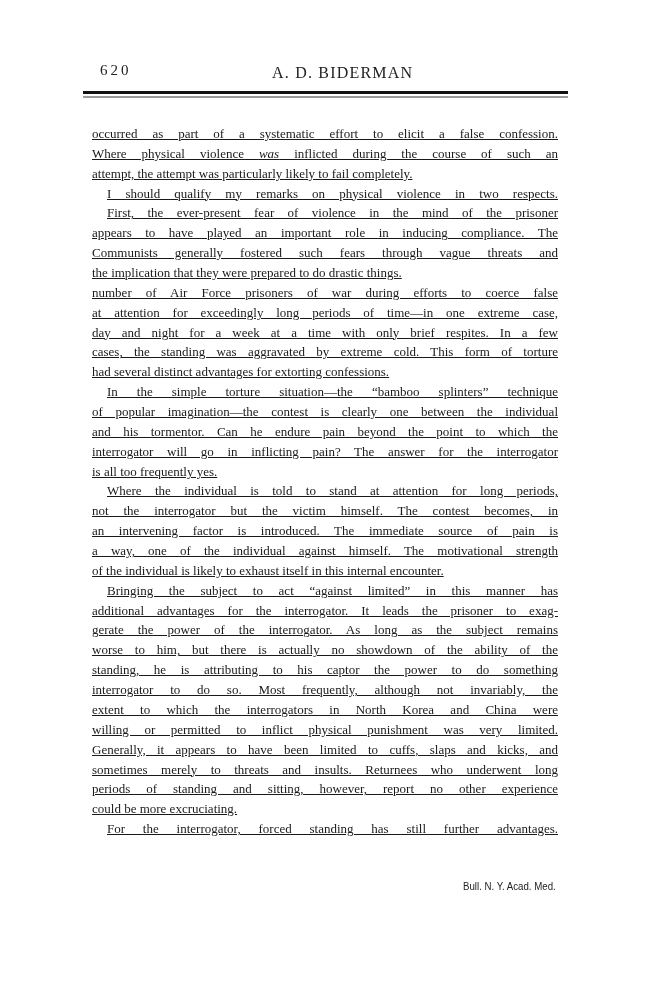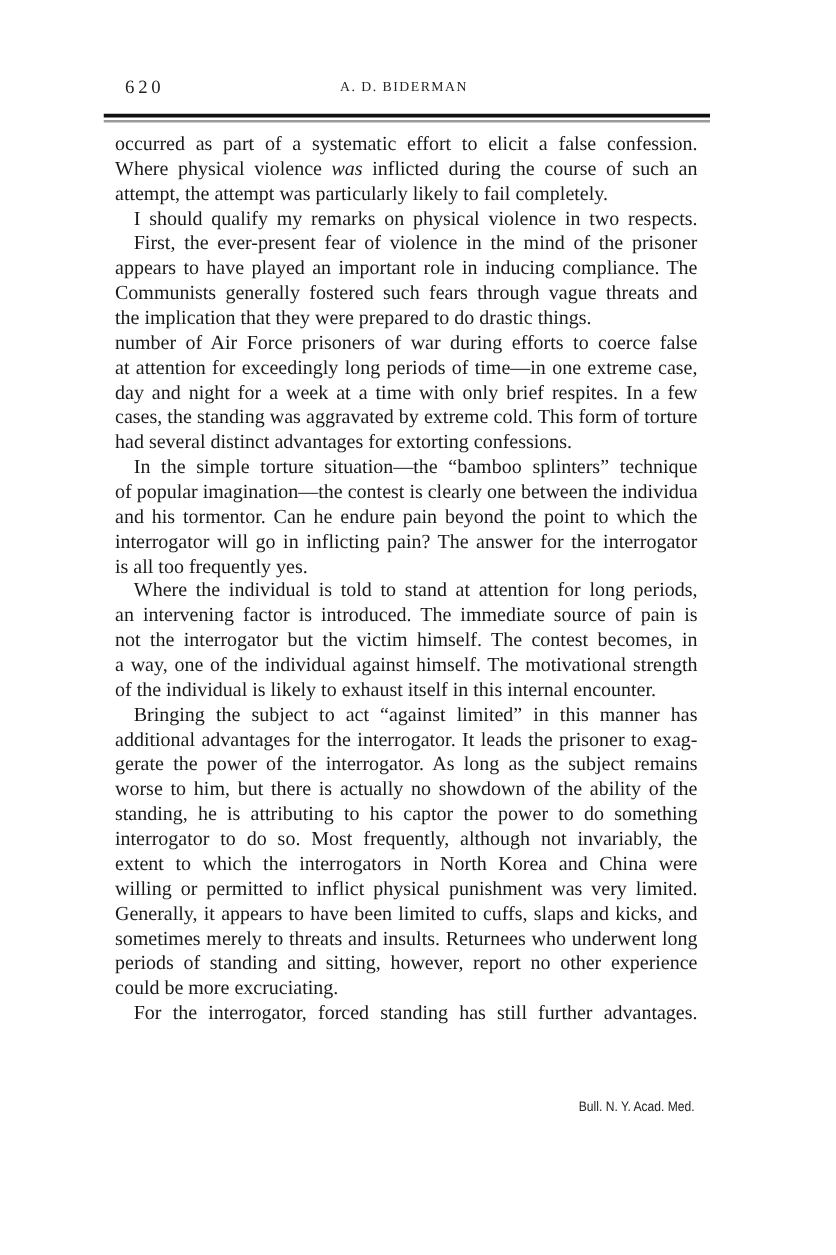--- a/index.html
+++ b/index.html
@@ -28,21 +28,21 @@
       top: 2px;
       font-size: 15px;
       letter-spacing: 3px;
       color: #222;
       text-align: center;
     }
     .running-head {
       position: absolute;
       left: 189px;
       top: 4px;
-      font-size: 11px;
+      font-size: 16px;
       letter-spacing: 1.2px;
       color: #222;
       font-variant: small-caps;
     }
     .rule-thick {
       position: absolute;
       left: 83px;
       top: 91px;
       width: 485px;
       height: 3px;
@@ -52,24 +52,25 @@
       position: absolute;
       left: 83px;
       top: 96px;
       width: 485px;
       height: 2px;
       background: #9a9a9a;
     }
     .body-text {
       position: absolute;
       left: 92px;
-      top: 106px;
+      top: 124px;
       width: 466px;
-      font-size: 16px;
+      font-size: 13px;
       line-height: 19.86px;
+      text-decoration: underline;
     }
     .line {
       display: block;
       height: 19.86px;
       white-space: nowrap;
       text-align: justify;
       text-align-last: justify;
       overflow: hidden;
     }
     .line.last {
@@ -115,22 +116,22 @@
     <div class="line">at attention for exceedingly long periods of time—in one extreme case,</div>
     <div class="line">day and night for a week at a time with only brief respites. In a few</div>
     <div class="line">cases, the standing was aggravated by extreme cold. This form of torture</div>
     <div class="line last">had several distinct advantages for extorting confessions.</div>
     <div class="line indent">In the simple torture situation—the “bamboo splinters” technique</div>
     <div class="line">of popular imagination—the contest is clearly one between the individual</div>
     <div class="line">and his tormentor. Can he endure pain beyond the point to which the</div>
     <div class="line">interrogator will go in inflicting pain? The answer for the interrogator</div>
     <div class="line last">is all too frequently yes.</div>
     <div class="line indent">Where the individual is told to stand at attention for long periods,</div>
+    <div class="line">not the interrogator but the victim himself. The contest becomes, in</div>
     <div class="line">an intervening factor is introduced. The immediate source of pain is</div>
-    <div class="line">not the interrogator but the victim himself. The contest becomes, in</div>
     <div class="line">a way, one of the individual against himself. The motivational strength</div>
     <div class="line last">of the individual is likely to exhaust itself in this internal encounter.</div>
     <div class="line indent">Bringing the subject to act “against limited” in this manner has</div>
     <div class="line">additional advantages for the interrogator. It leads the prisoner to exag-</div>
     <div class="line">gerate the power of the interrogator. As long as the subject remains</div>
     <div class="line">worse to him, but there is actually no showdown of the ability of the</div>
     <div class="line">standing, he is attributing to his captor the power to do something</div>
     <div class="line">interrogator to do so. Most frequently, although not invariably, the</div>
     <div class="line">extent to which the interrogators in North Korea and China were</div>
     <div class="line">willing or permitted to inflict physical punishment was very limited.</div>

